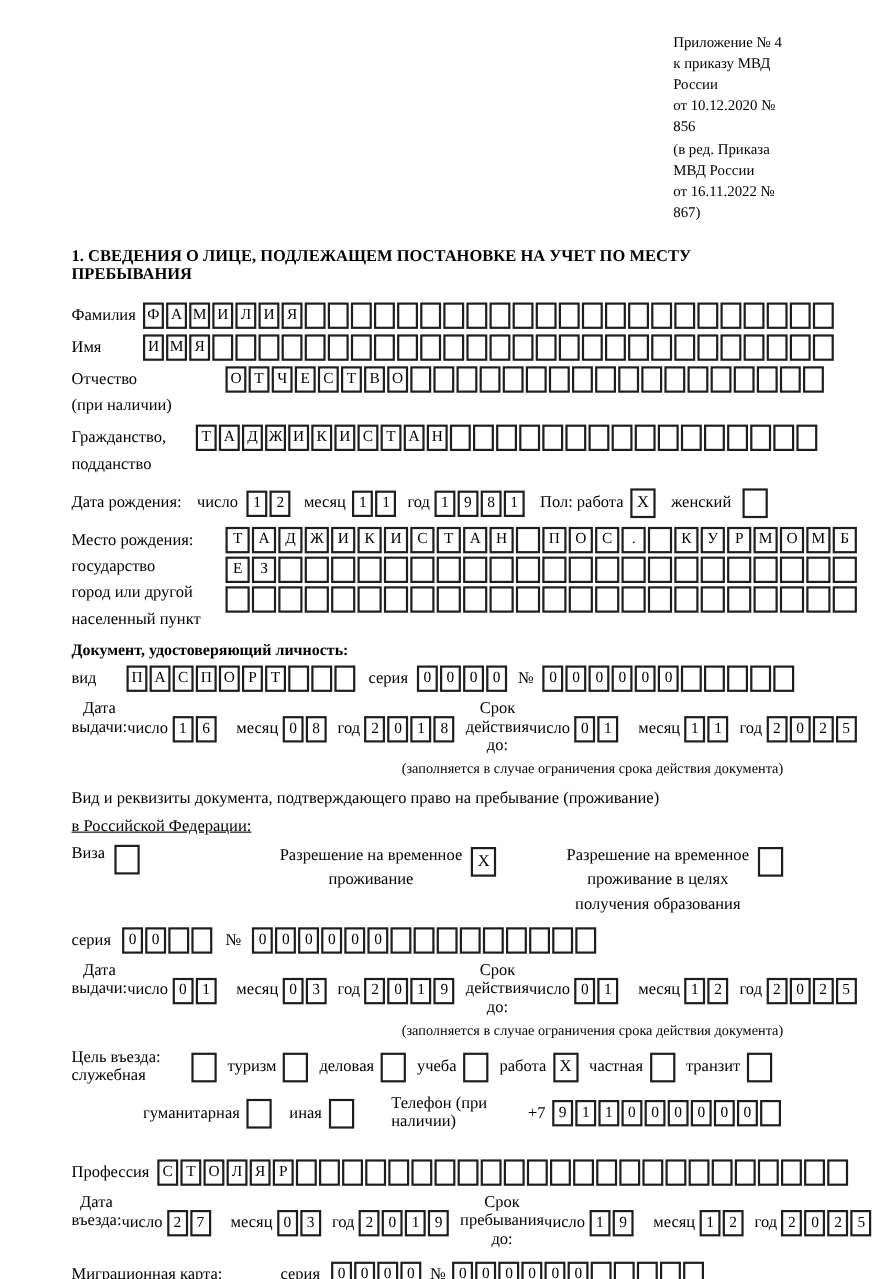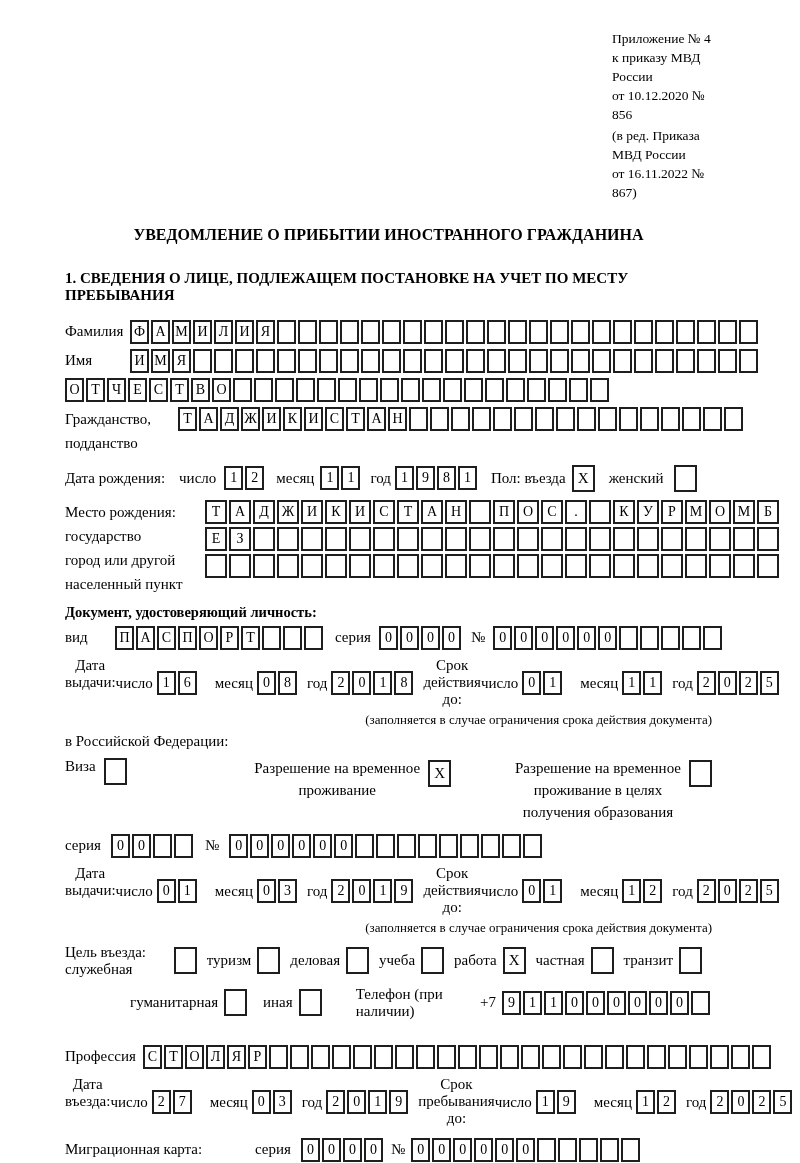--- a/index.html
+++ b/index.html
@@ -63,21 +63,20 @@
     <div>Приложение № 4</div>
     <div>к приказу МВД России</div>
     <div>от 10.12.2020 № 856</div>
     <div class="ed">
       <div>(в ред. Приказа МВД России</div>
       <div>от 16.11.2022 № 867)</div>
     </div>
   </div>
 
   <div class="title">
-    <div>УВЕДОМЛЕНИЕ О ПРИБЫТИИ ИНОСТРАННОГО ГРАЖДАНИНА</div>
   </div>
 
   <div class="sec-head">1. СВЕДЕНИЯ О ЛИЦЕ, ПОДЛЕЖАЩЕМ ПОСТАНОВКЕ НА УЧЕТ ПО МЕСТУ ПРЕБЫВАНИЯ</div>
 
   <div class="row" style="margin-top:16px;">
     <span class="lbl w65">Фамилия</span>
     <span class="boxes">
         <span class="box">Ф</span>
         <span class="box">А</span>
         <span class="box">М</span>
@@ -141,20 +140,24 @@
         <span class="box"></span>
         <span class="box"></span>
         <span class="box"></span>
         <span class="box"></span>
         <span class="box"></span>
         <span class="box"></span>
       </span>
   </div>
 
   <div class="row top">
+    <span class="lblcol w140">
+      <div>Отчество</div>
+      <div>(при наличии)</div>
+    </span>
     <span class="boxes">
         <span class="box">О</span>
         <span class="box">Т</span>
         <span class="box">Ч</span>
         <span class="box">Е</span>
         <span class="box">С</span>
         <span class="box">Т</span>
         <span class="box">В</span>
         <span class="box">О</span>
         <span class="box"></span>
@@ -226,21 +229,21 @@
         <span class="box">1</span>
         <span class="box">1</span>
       </span>
     <span class="lbl" style="margin-right:4px;">год</span>
     <span class="boxes" style="margin-right:12px;">
         <span class="box">1</span>
         <span class="box">9</span>
         <span class="box">8</span>
         <span class="box">1</span>
       </span>
-    <span class="lbl" style="margin-right:6px;">Пол: въезда</span>
+    <span class="lbl" style="margin-right:6px;">Пол: работа</span>
     <span class="cbox" style="margin-right:14px;">X</span>
     <span class="lbl" style="margin-right:10px;">женский</span>
     <span class="cbox"></span>
   </div>
 
   <div class="row top stack" style="margin-top:8px;">
     <span class="lblcol w140">
       <div>Место рождения:</div>
       <div>государство</div>
       <div>город или другой</div>
@@ -407,21 +410,22 @@
             <span class="box">2</span>
             <span class="box">0</span>
             <span class="box">2</span>
             <span class="box">5</span>
           </span>
       </div>
     </div>
   </div>
   <div class="note">(заполняется в случае ограничения срока действия документа)</div>
 
-  <div class="plain" style="margin-top:2px;">в Российской Федерации:</div>
+  <div class="plain">Вид и реквизиты документа, подтверждающего право на пребывание (проживание)</div>
+  <div class="plain" style="margin-top:2px;text-decoration:underline;">в Российской Федерации:</div>
 
   <div class="cbrow">
     <span class="cbitem">
       <span class="txt">Виза</span>
       <span class="cbox"></span>
     </span>
     <span class="gap"></span>
     <span class="gap"></span>
     <span class="cbitem">
       <span class="txt c">

